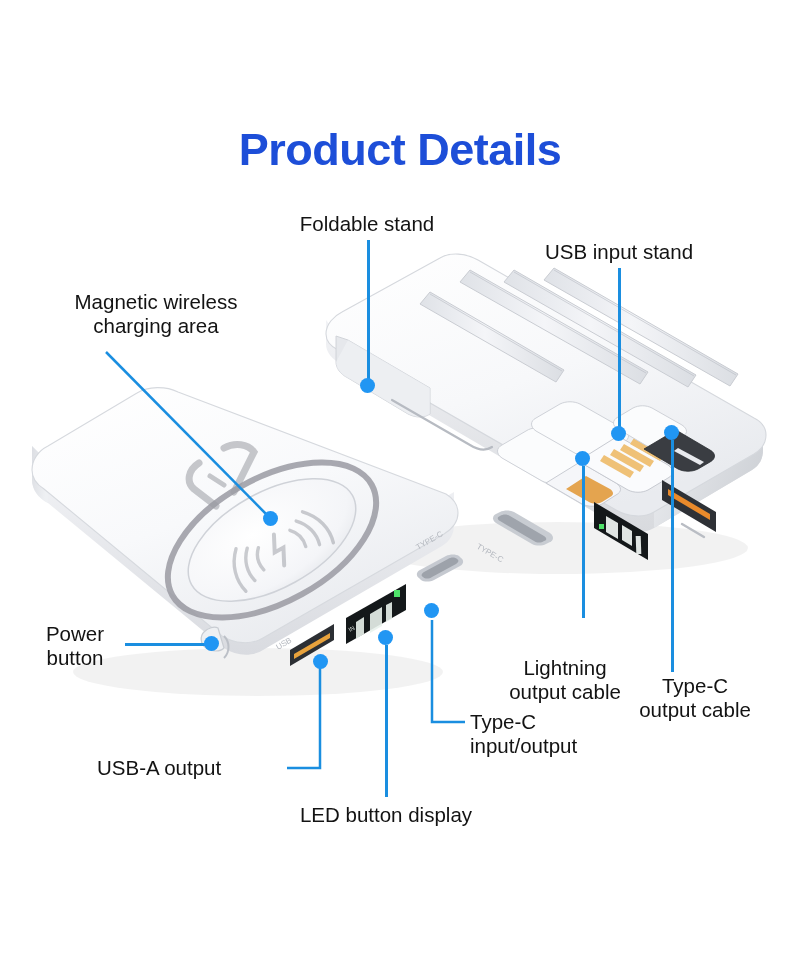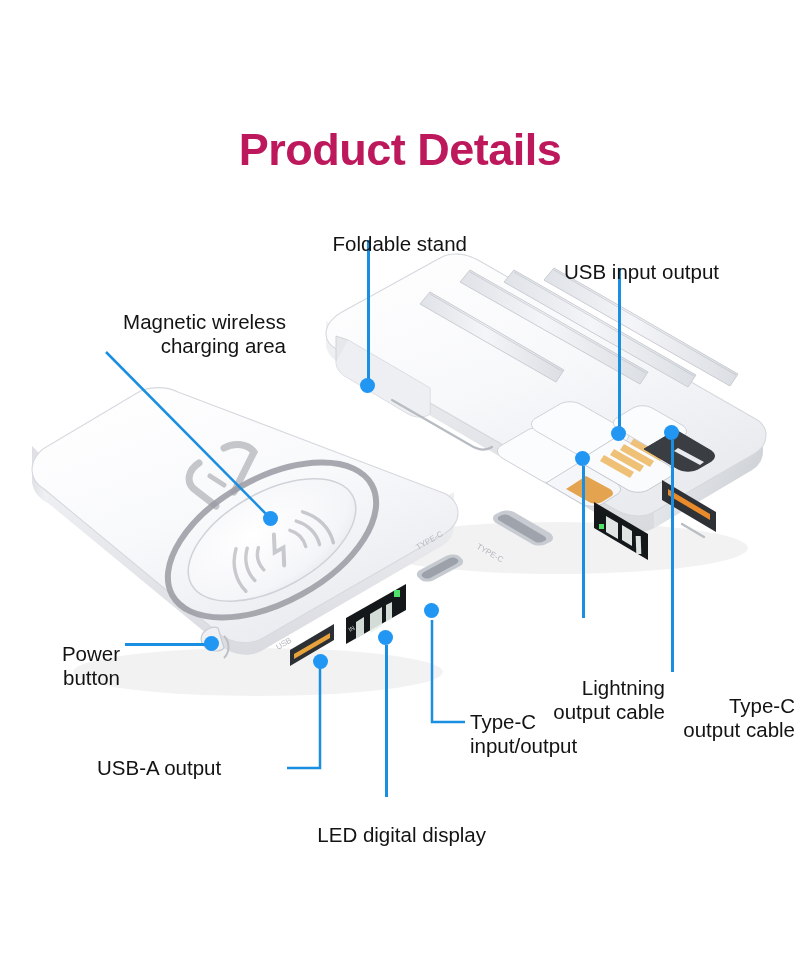--- a/index.html
+++ b/index.html
@@ -21,34 +21,34 @@
   
   #page-title {
     position: absolute;
     left: 0;
     top: 125px;
     width: 800px;
     text-align: center;
     font-size: 45px;
     font-weight: 700;
     letter-spacing: -0.5px;
-    color: #be185d;
+    color: #1d4ed8;
     line-height: 1.1;
   }
 
   
   .callout {
     position: absolute;
     font-size: 20.5px;
     font-weight: 400;
     line-height: 1.18;
     color: #131313;
     white-space: pre-line;
   }
-  .callout.center { text-align: right; margin-top: 20px; }
+  .callout.center { text-align: center; }
   .callout.left   { text-align: left; }
   .callout.right  { text-align: left; }
 
   
   .leader {
     position: absolute;
     background: #1a8ee0;
   }
   .leader.v { width: 2.5px; }
   .leader.h { height: 2.5px; }
@@ -293,31 +293,31 @@
   <div class="dot" style="left:424px; top:603px;"></div>
 
   <div class="leader v" style="left:582px; top:466px; height:152px;"></div>
   <div class="dot" style="left:575px; top:451px;"></div>
 
   <div class="leader v" style="left:671px; top:440px; height:232px;"></div>
   <div class="dot" style="left:664px; top:425px;"></div>
 
   <div class="callout center" style="left:267px; top:212px; width:200px;">Foldable stand</div>
 
-  <div class="callout center" style="left:519px; top:240px; width:200px;">USB input output</div>
+  <div class="callout center" style="left:519px; top:240px; width:200px;">USB input stand</div>
 
   <div class="callout center" style="left:30px; top:622px; width:90px;">Power
 button</div>
 
   <div class="callout center" style="left:26px; top:290px; width:260px;">Magnetic wireless
 charging area</div>
 
   <div class="callout right" style="left:97px; top:756px; width:186px;">USB-A output</div>
 
-  <div class="callout center" style="left:286px; top:803px; width:200px;">LED digital display</div>
+  <div class="callout center" style="left:286px; top:803px; width:200px;">LED button display</div>
 
   <div class="callout left" style="left:470px; top:710px; width:190px;">Type-C
 input/output</div>
 
   <div class="callout center" style="left:465px; top:656px; width:200px;">Lightning
 output cable</div>
 
   <div class="callout center" style="left:595px; top:674px; width:200px;">Type-C
 output cable</div>
 

